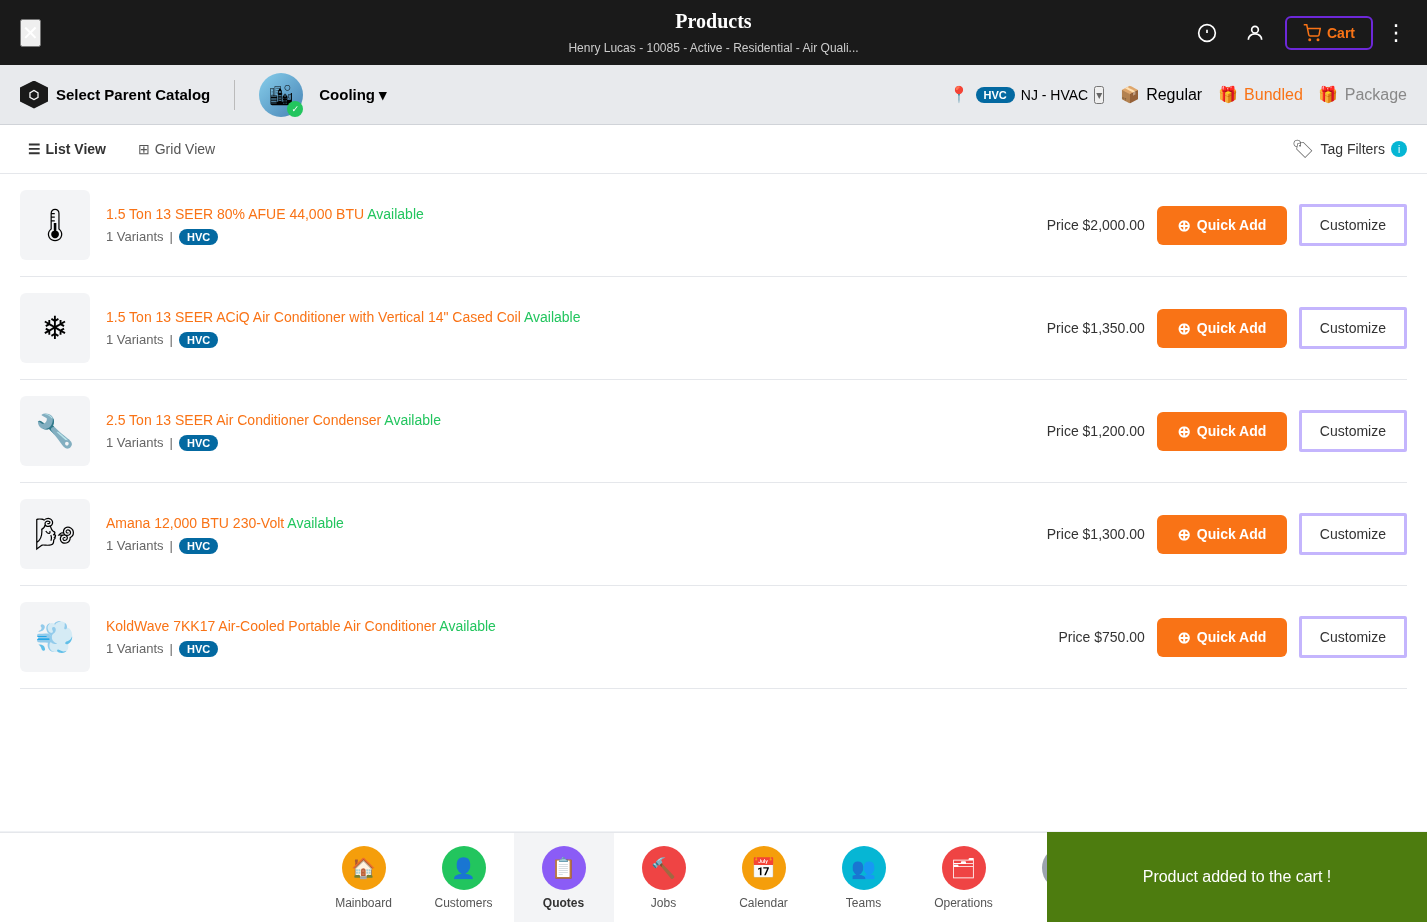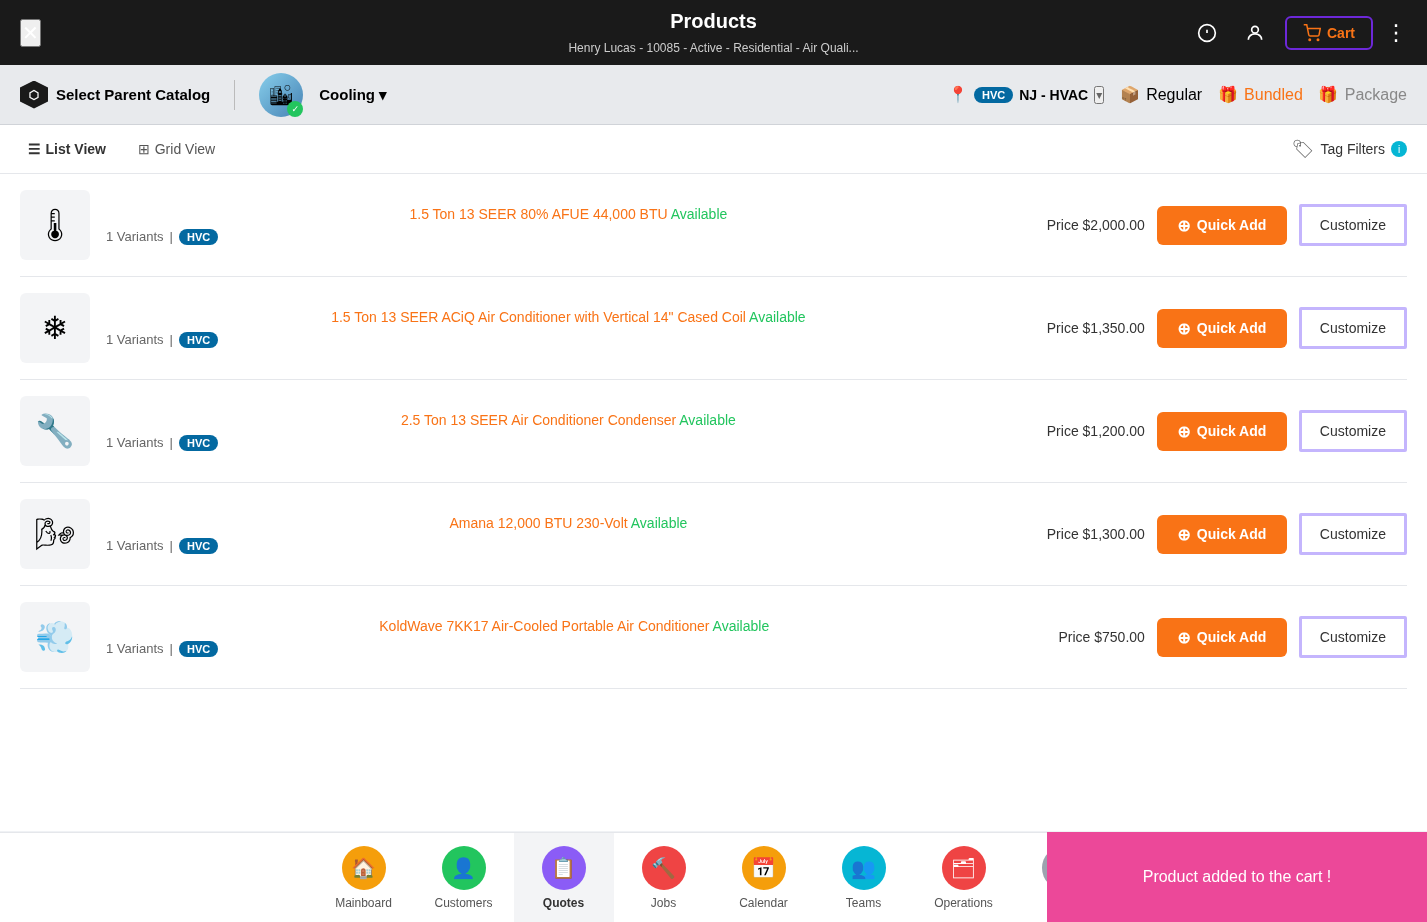--- a/index.html
+++ b/index.html
@@ -20,21 +20,21 @@
       font-size: 20px;
       cursor: pointer;
       margin-right: 20px;
     }
     .header-title {
       position: absolute;
       left: 50%;
       transform: translateX(-50%);
       text-align: center;
     }
-    .header-title h1 { font-size: 20px; font-weight: bold; }
+    .header-title h1 { font-size: 20px; font-weight: bold; font-family: Liberation Serif, serif; }
     .header-title p { font-size: 12px; color: #ccc; margin-top: 8px; }
     .header-actions {
       margin-left: auto;
       display: flex;
       align-items: center;
       gap: 12px;
     }
     .header-icon-btn {
       background: transparent;
       border: none;
@@ -149,21 +149,21 @@
       gap: 6px;
     }
     .hvc-badge {
       background: #0369a1;
       color: white;
       font-size: 11px;
       padding: 2px 8px;
       border-radius: 12px;
       font-weight: bold;
     }
-    .location-text { font-size: 14px; font-weight: 700; }
+    .location-text { font-size: 14px; font-weight: 400; }
     .dropdown-arrow { font-size: 12px; color: #666; cursor: pointer; }
     .bundled-btn { color: #f97316; }
     .package-btn { color: #888; }
 
     
     .toolbar {
       background: white;
       padding: 12px 20px;
       display: flex;
       align-items: center;
@@ -229,21 +229,20 @@
       font-size: 32px;
       flex-shrink: 0;
     }
     .product-info { flex: 1; }
     .product-name {
       color: #f97316;
       font-size: 14px;
       font-weight: 500;
       line-height: 1.4;
       cursor: pointer;
-      text-align: center;
     }
     .product-name span.available { color: #22c55e; }
     .product-meta {
       display: flex;
       align-items: flex-start;
       gap: 6px;
       margin-top: 4px;
       font-size: 13px;
       color: #666;
     }
@@ -319,21 +318,21 @@
     .nav-label { font-size: 12px; color: #555; }
     .nav-item.active .nav-label { font-weight: 600; color: #333; }
 
     
     .toast {
       position: absolute;
       bottom: 0;
       right: 0;
       width: 380px;
       height: 90px;
-      background: #ec4899;
+      background: #4d7c0f;
       color: white;
       display: flex;
       align-items: center;
       justify-content: center;
       font-size: 16px;
       font-weight: 500;
     }
   </style>
 </head>
 <body>

